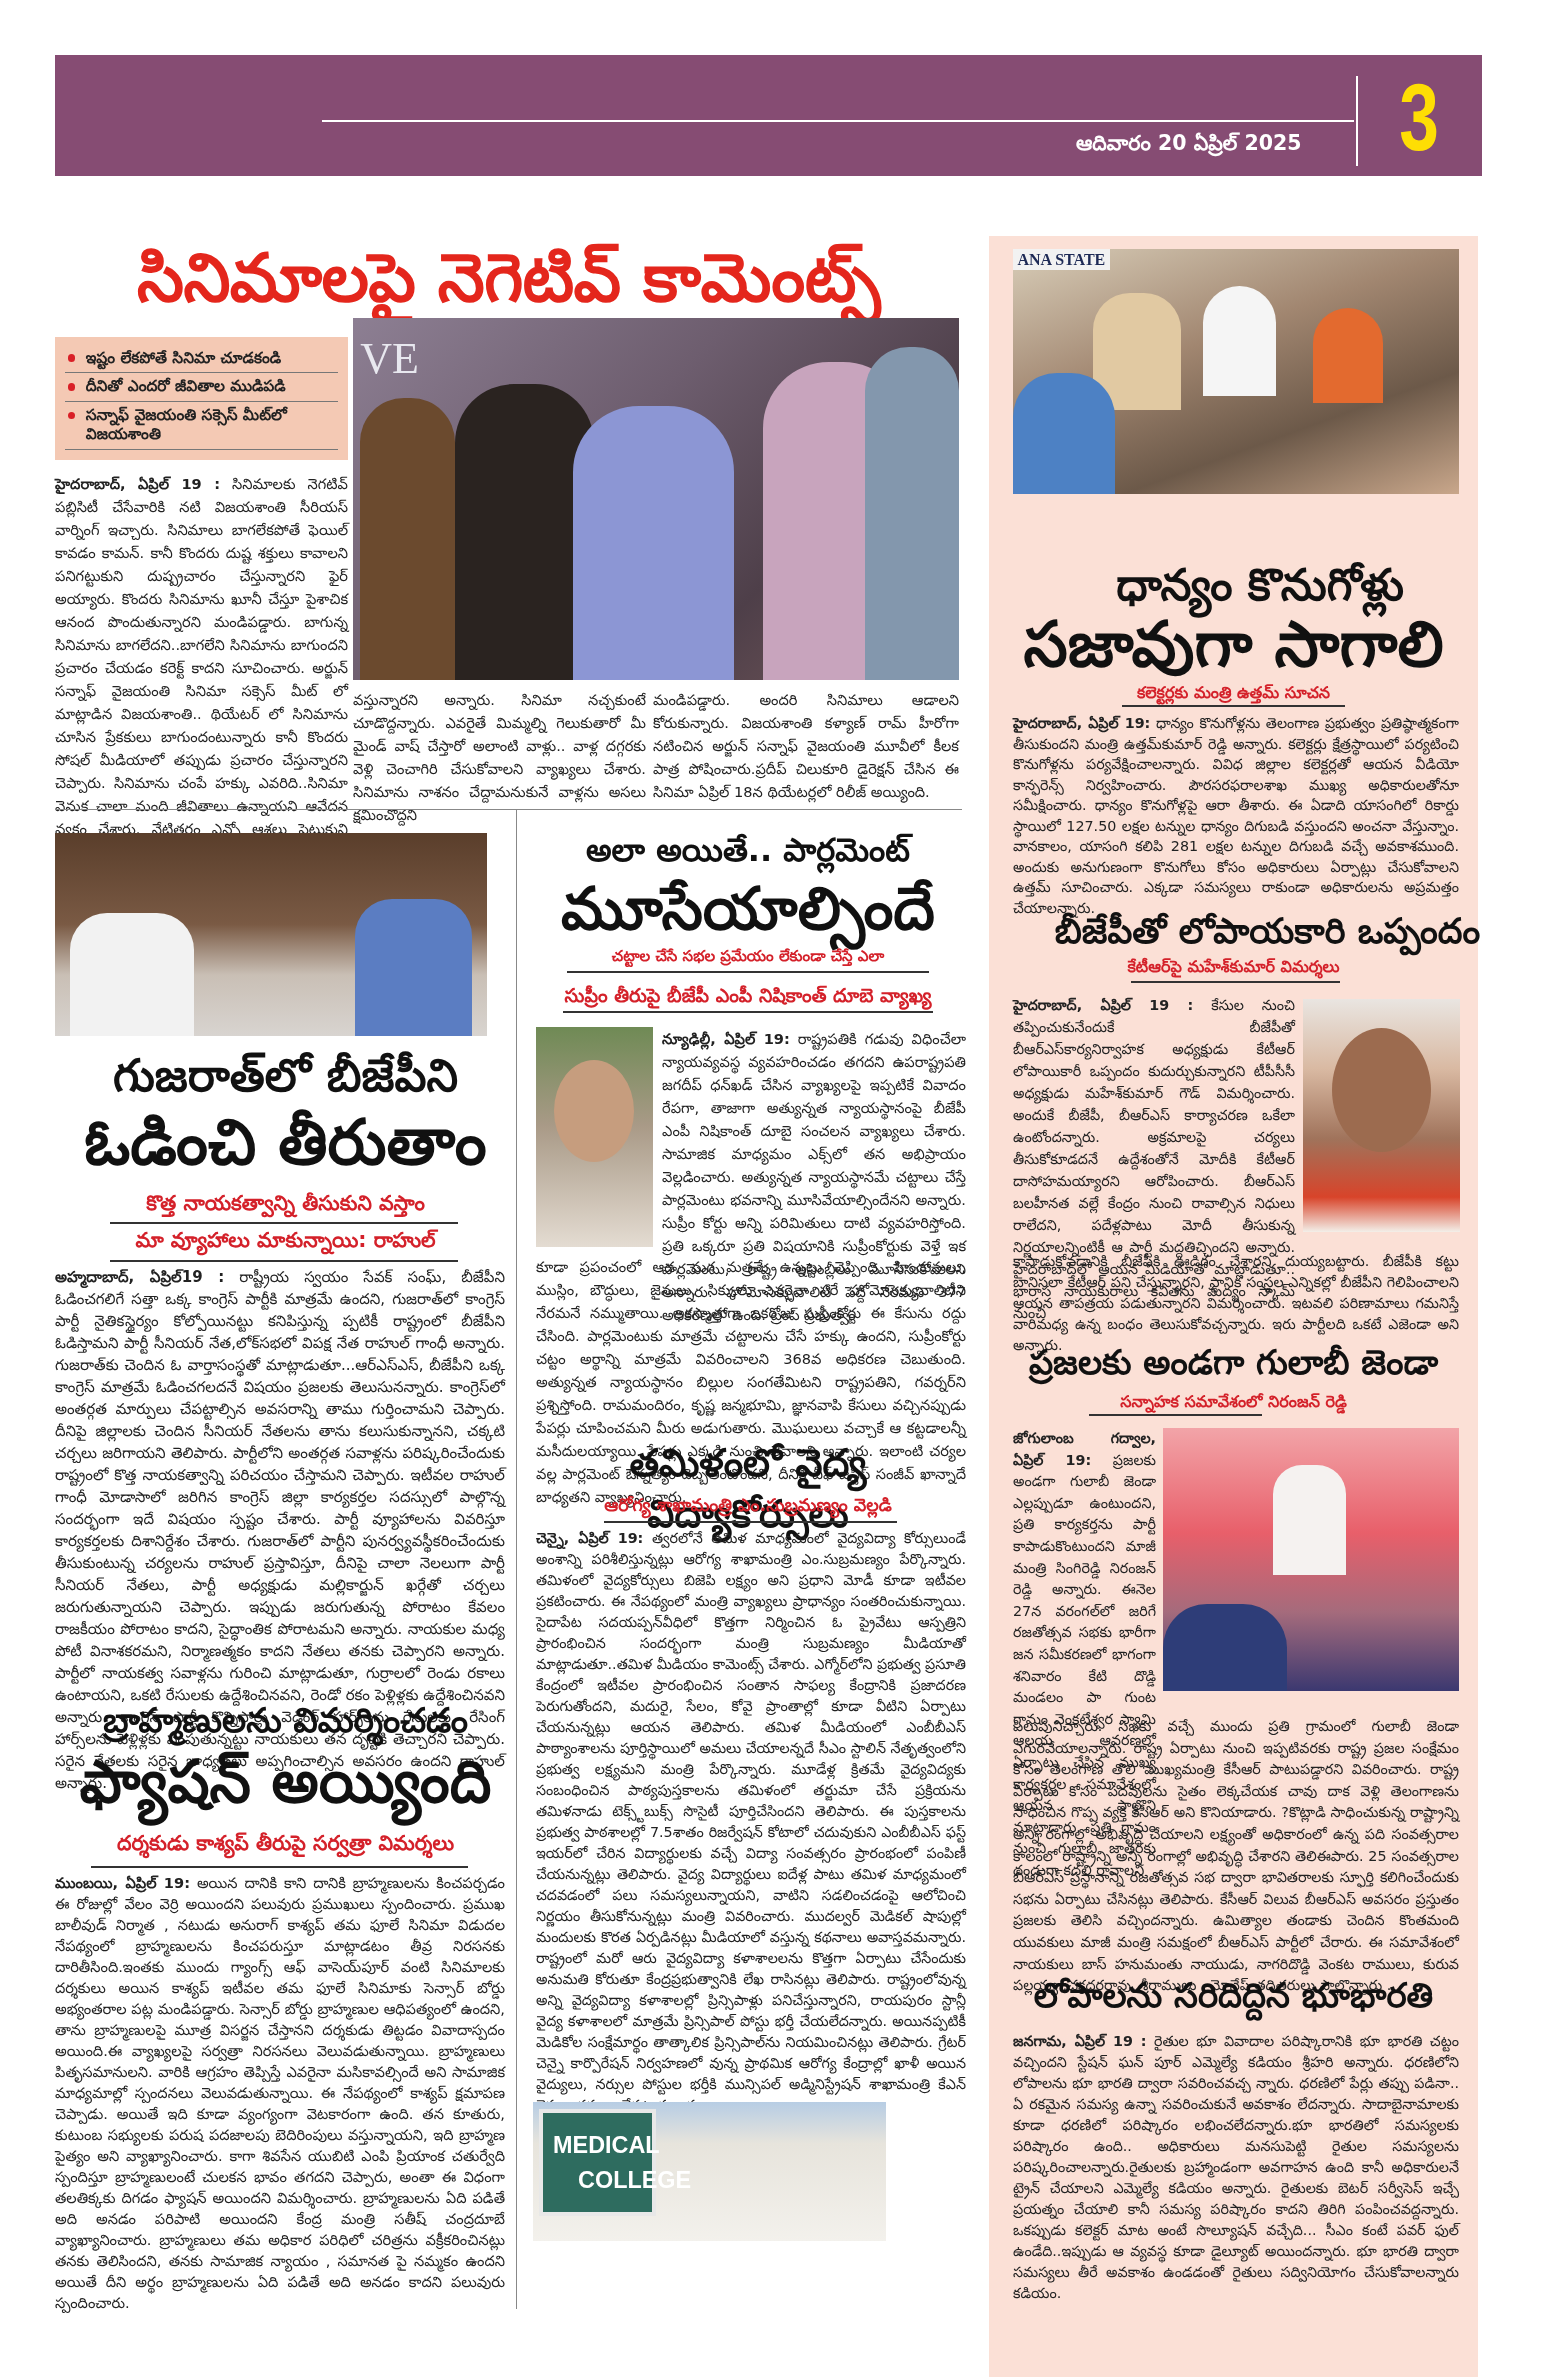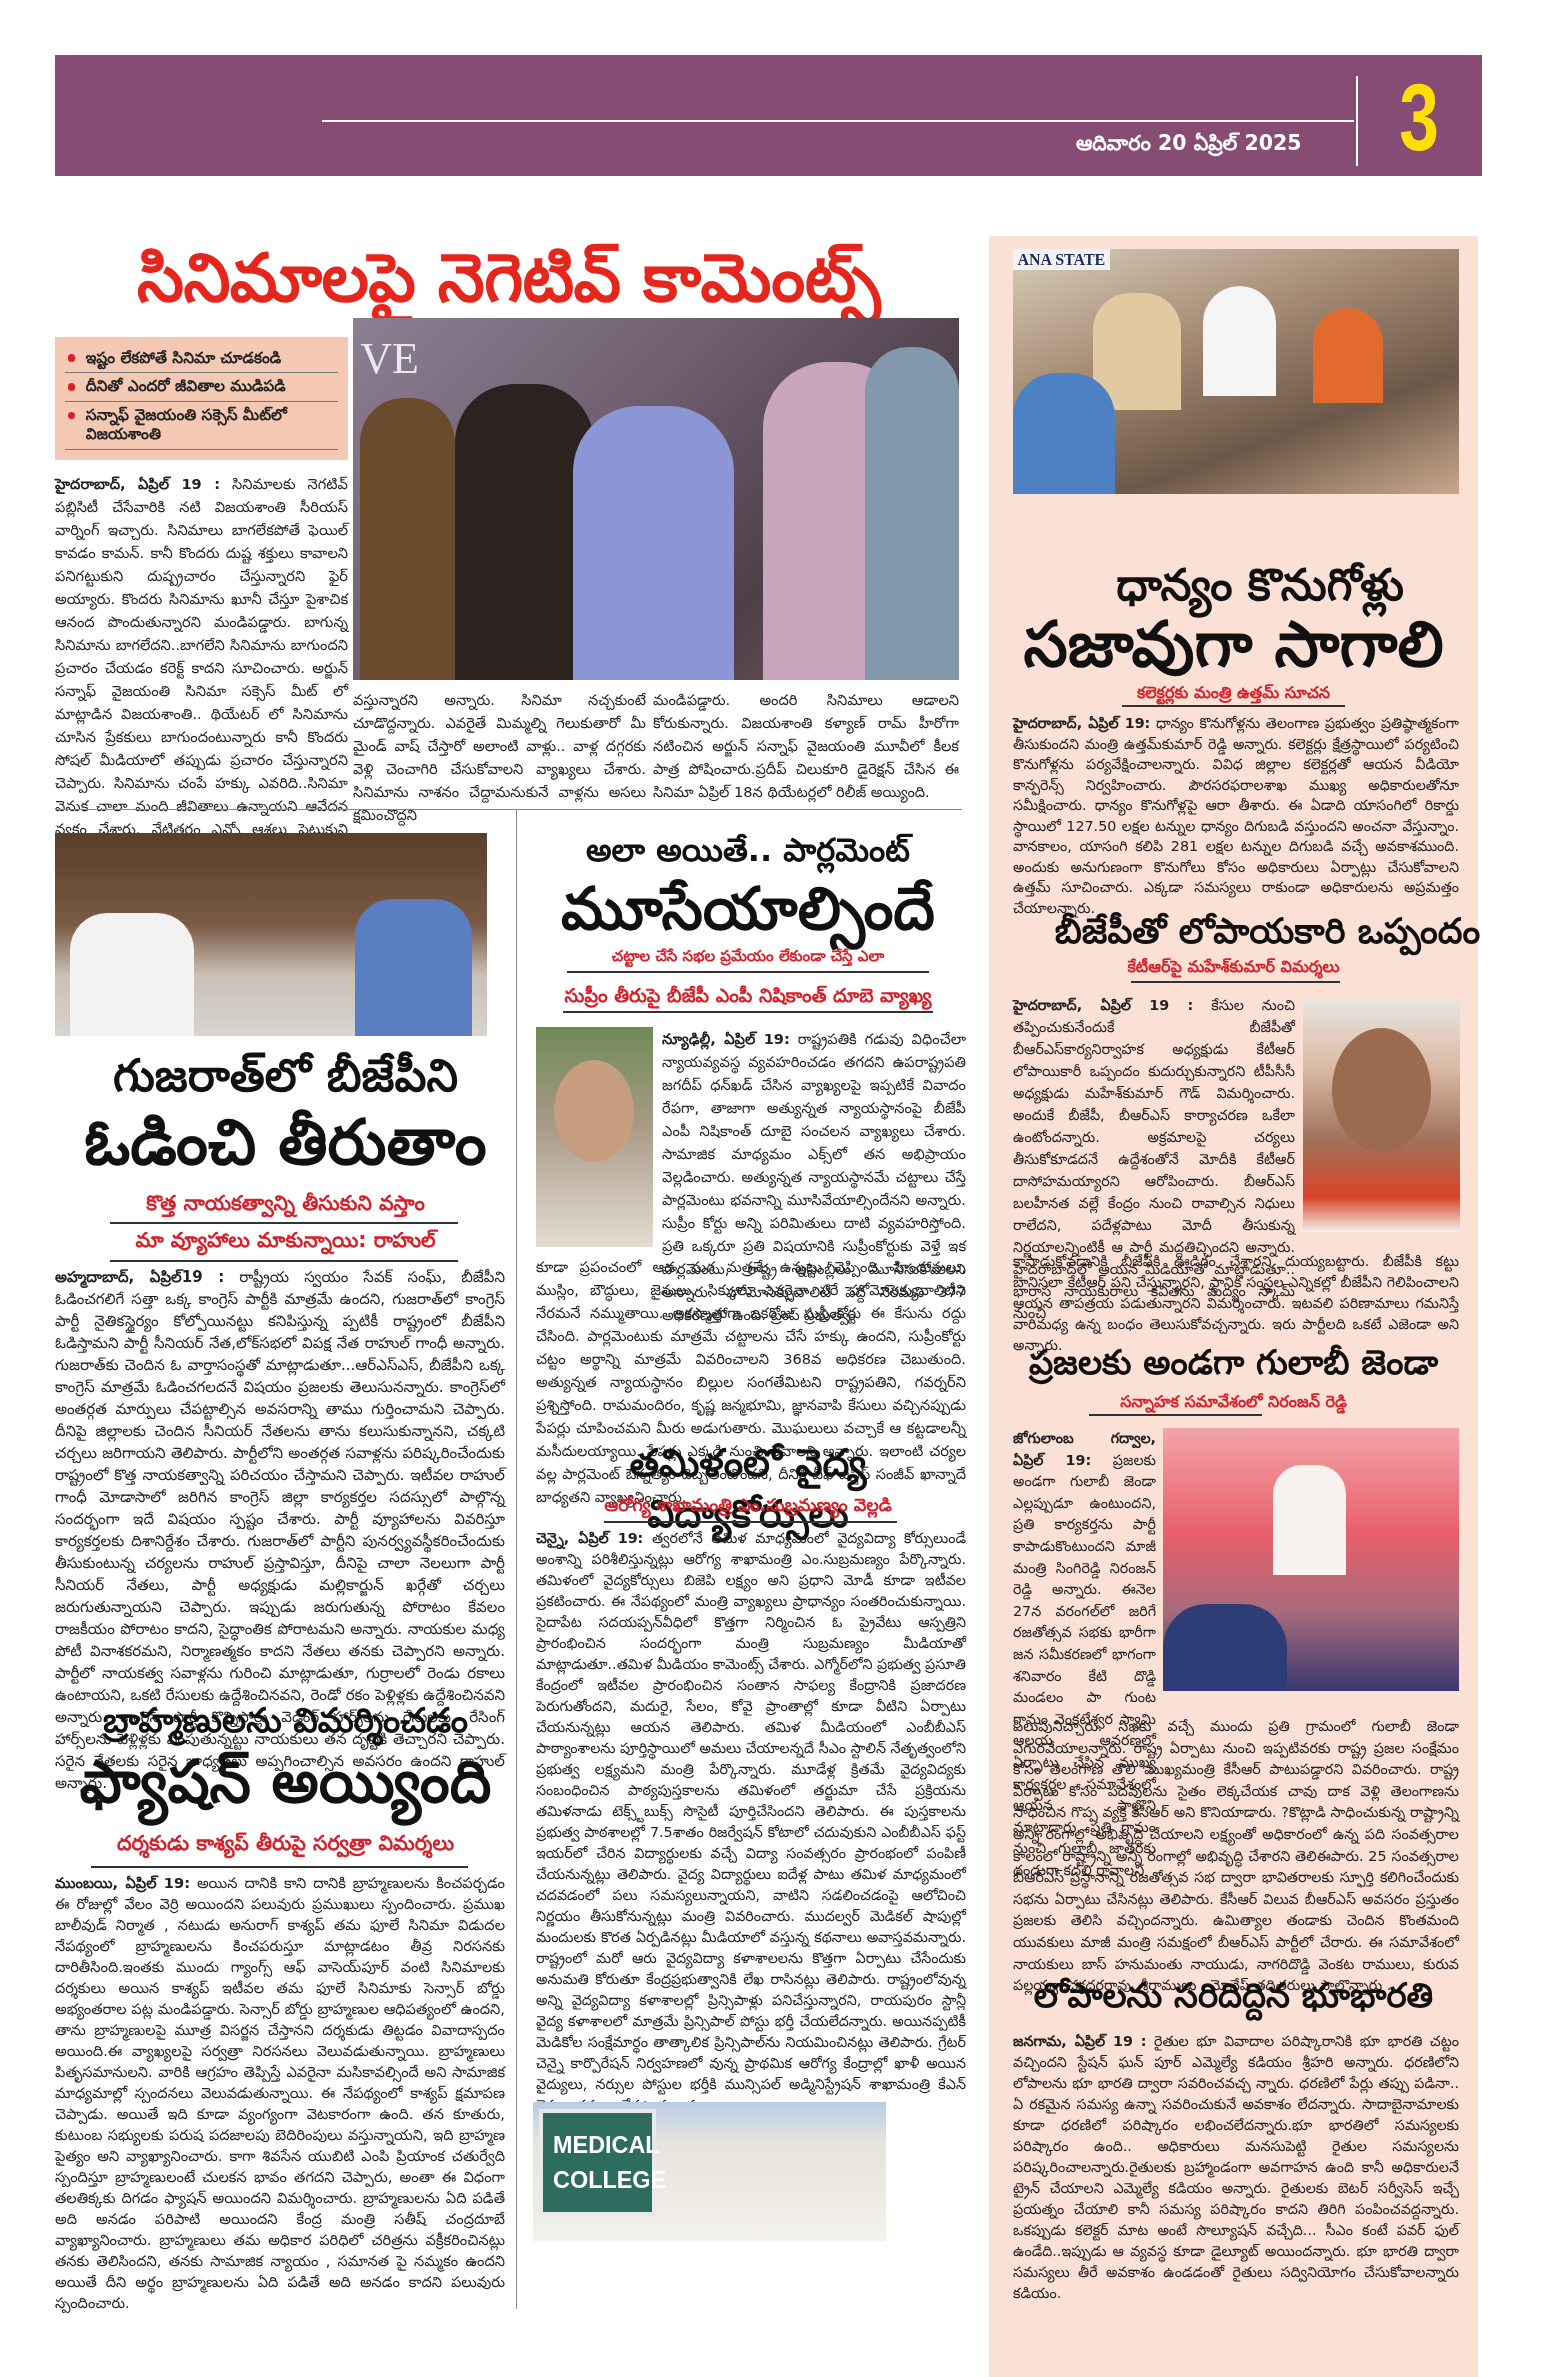--- a/index.html
+++ b/index.html
@@ -121,21 +121,21 @@
 <div class="abs h-black" style="left:523px; top:1438px; width:450px; font-size:38px; line-height:51px;">తమిళంలో వైద్య విద్యాకోర్సులు</div>
 <div class="abs sub-red" style="left:523px; top:1493px; width:450px; font-size:17.6px; line-height:25px;">ఆరోగ్య శాఖామంత్రి ఎం.సుబ్రమణ్యం వెల్లడి</div>
 <div class="abs rule" style="left:604px; top:1521px; width:293px;"></div>
 <div class="abs body-text" style="left:536px; top:1528px; width:430px; font-size:14.3px; line-height:21px;">
   <span class="dateline">చెన్నై, ఏప్రిల్ 19:</span>
   <span>త్వరలోనే తమిళ మాధ్యమంలో వైద్యవిద్యా కోర్సులుండే అంశాన్ని పరిశీలిస్తున్నట్లు ఆరోగ్య శాఖామంత్రి ఎం.సుబ్రమణ్యం పేర్కొన్నారు. తమిళంలో వైద్యకోర్సులు బిజెపి లక్ష్యం అని ప్రధాని మోడీ కూడా ఇటీవల ప్రకటించారు. ఈ నేపథ్యంలో మంత్రి వ్యాఖ్యలు ప్రాధాన్యం సంతరించుకున్నాయి. సైదాపేట సదయప్పన్‌వీధిలో కొత్తగా నిర్మించిన ఓ ప్రైవేటు ఆస్పత్రిని ప్రారంభించిన సందర్భంగా మంత్రి సుబ్రమణ్యం మీడియాతో మాట్లాడుతూ..తమిళ మీడియం కామెంట్స్ చేశారు. ఎగ్మోర్‌లోని ప్రభుత్వ ప్రసూతి కేంద్రంలో ఇటీవల ప్రారంభించిన సంతాన సాఫల్య కేంద్రానికి ప్రజాదరణ పెరుగుతోందని, మదురై, సేలం, కోవై ప్రాంతాల్లో కూడా వీటిని ఏర్పాటు చేయనున్నట్లు ఆయన తెలిపారు. తమిళ మీడియంలో ఎంబీబీఎస్ పాఠ్యాంశాలను పూర్తిస్థాయిలో అమలు చేయాలన్నదే సీఎం స్టాలిన్ నేతృత్వంలోని ప్రభుత్వ లక్ష్యమని మంత్రి పేర్కొన్నారు. మూడేళ్ల క్రితమే వైద్యవిద్యకు సంబంధించిన పాఠ్యపుస్తకాలను తమిళంలో తర్జుమా చేసే ప్రక్రియను తమిళనాడు టెక్స్ట్‌బుక్స్ సొసైటీ పూర్తిచేసిందని తెలిపారు. ఈ పుస్తకాలను ప్రభుత్వ పాఠశాలల్లో 7.5శాతం రిజర్వేషన్ కోటాలో చదువుకుని ఎంబీబీఎస్ ఫస్ట్ ఇయర్‌లో చేరిన విద్యార్థులకు వచ్చే విద్యా సంవత్సరం ప్రారంభంలో పంపిణీ చేయనున్నట్లు తెలిపారు. వైద్య విద్యార్థులు ఐదేళ్ల పాటు తమిళ మాధ్యమంలో చదవడంలో పలు సమస్యలున్నాయని, వాటిని సడలించడంపై ఆలోచించి నిర్ణయం తీసుకోనున్నట్లు మంత్రి వివరించారు. ముదల్వర్ మెడికల్ షాపుల్లో మందులకు కొరత ఏర్పడినట్లు మీడియాలో వస్తున్న కథనాలు అవాస్తవమన్నారు. రాష్ట్రంలో మరో ఆరు వైద్యవిద్యా కళాశాలలను కొత్తగా ఏర్పాటు చేసేందుకు అనుమతి కోరుతూ కేంద్రప్రభుత్వానికి లేఖ రాసినట్లు తెలిపారు. రాష్ట్రంలోవున్న అన్ని వైద్యవిద్యా కళాశాలల్లో ప్రిన్సిపాళ్లు పనిచేస్తున్నారని, రాయపురం స్టాన్లీ వైద్య కళాశాలలో మాత్రమే ప్రిన్సిపాల్ పోస్టు భర్తీ చేయలేదన్నారు. అయినప్పటికీ మెడికోల సంక్షేమార్థం తాత్కాలిక ప్రిన్సిపాల్‌ను నియమించినట్లు తెలిపారు. గ్రేటర్ చెన్నై కార్పొరేషన్ నిర్వహణలో వున్న ప్రాథమిక ఆరోగ్య కేంద్రాల్లో ఖాళీ అయిన వైద్యులు, నర్సుల పోస్టుల భర్తీకి మున్సిపల్ అడ్మినిస్ట్రేషన్ శాఖామంత్రి కేఎన్ నెహ్రూ చర్యలు చేపట్టారన్నారు.</span>
 </div>
 <div class="abs photo" style="left:533px; top:2102px; width:353px; height:139px; background: linear-gradient(180deg,#b7cde4 0%,#e7e4dc 30%,#f3f1ec 100%);">
   <div class="abs medical-sign" style="left:5.9px; top:7.3px; width:117px;">
     <div style="font-size:23.4px;">MEDICAL</div>
-    <div style="font-size:23.4px;">COLLEGE</div>
+    <div style="font-size:23.4px;margin-left:25px;">COLLEGE</div>
   </div>
 </div>
 
 <div class="abs sidebar"></div>
 
 <div class="abs photo" style="left:1013px; top:249px; width:446px; height:245px; background: linear-gradient(160deg,#d8cdb8 0%,#a18670 40%,#6c5949 70%,#c9a78b 100%);">
   <span class="caption-tag" style="left:0; top:0; padding:1.5px 4.4px; font-size:16px; background:#f2f2f2;">ANA STATE</span>
   <div style="position:absolute; left:80px; top:44px; width:88px; height:117px; background:#e1c9a2; border-radius:37px 37px 0 0;"></div>
   <div style="position:absolute; left:190px; top:37px; width:73px; height:110px; background:#f5f5f5; border-radius:37px 37px 0 0;"></div>
   <div style="position:absolute; left:300px; top:59px; width:70px; height:95px; background:#e36a2f; border-radius:37px 37px 0 0;"></div>

